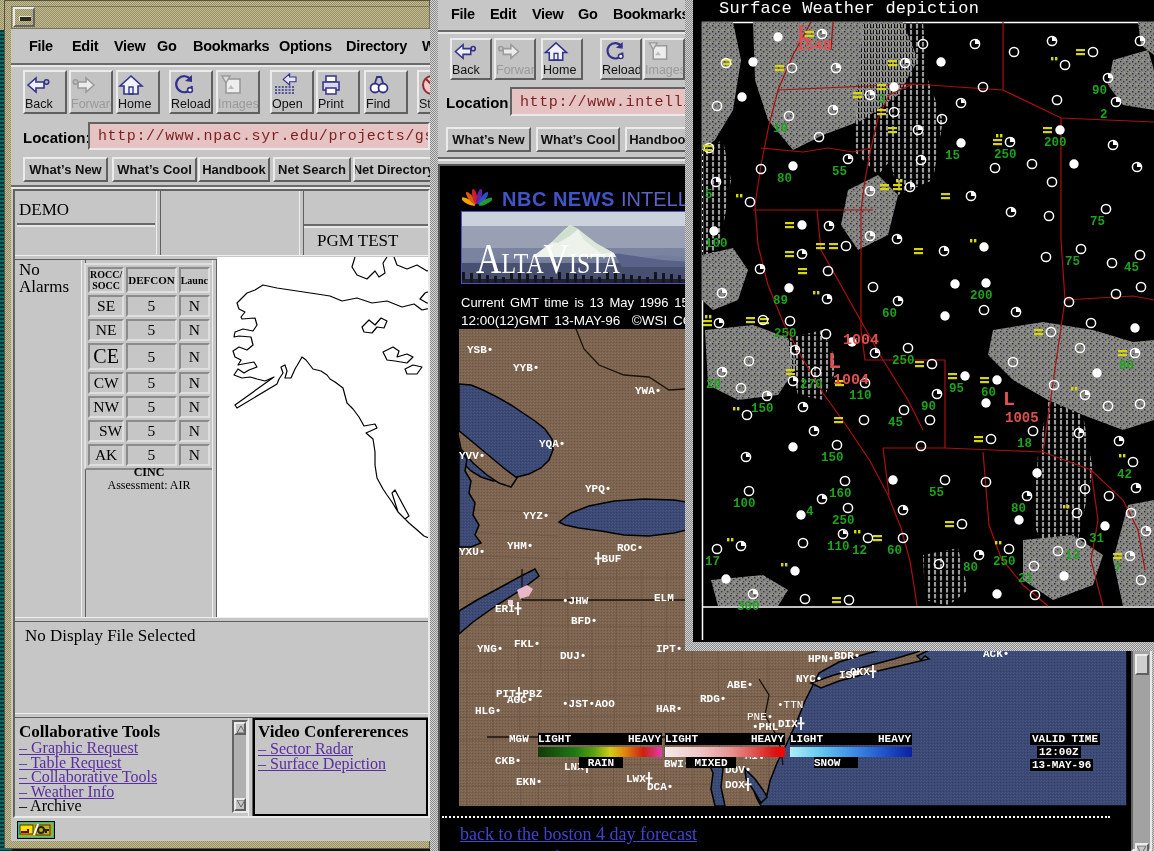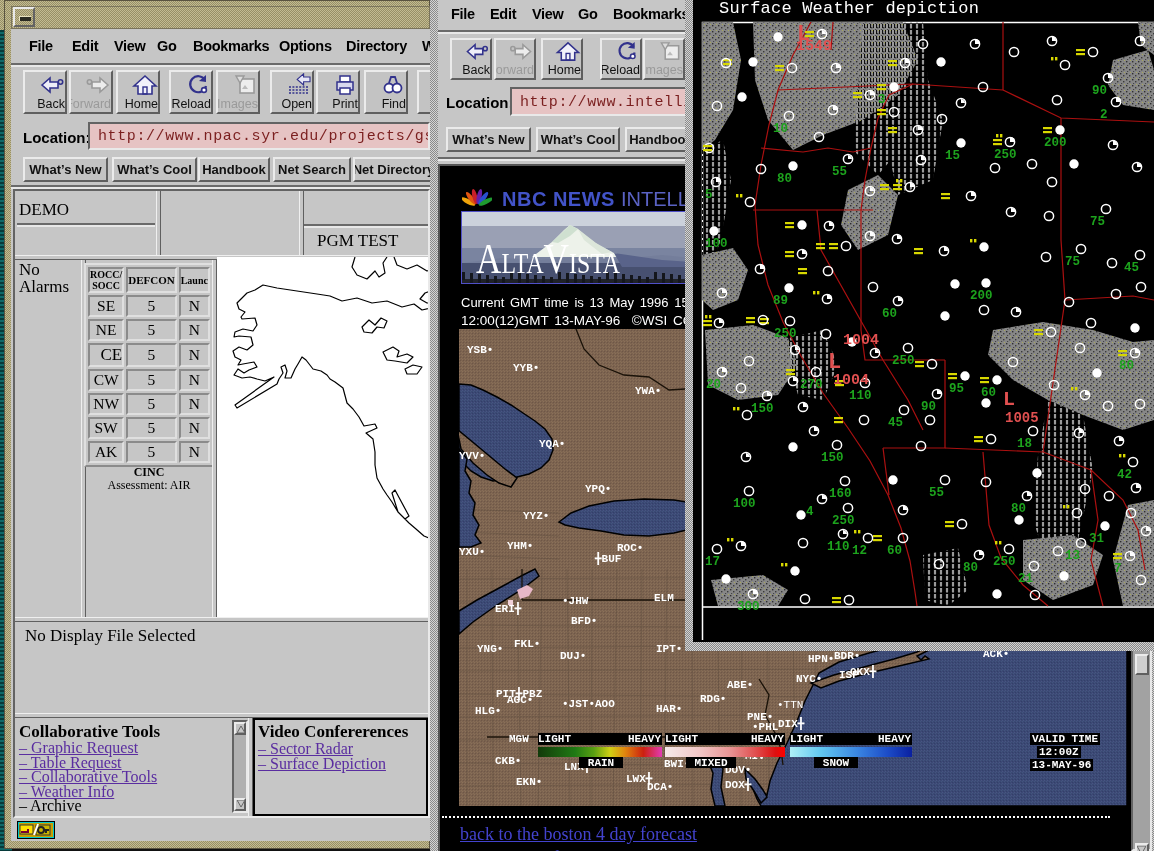--- a/index.html
+++ b/index.html
@@ -3,21 +3,21 @@
 <style>
 *{margin:0;padding:0;box-sizing:border-box}
 html,body{width:1154px;height:851px;overflow:hidden;background:#111}
 body{position:relative;font-family:"Liberation Sans",sans-serif}
 .abs{position:absolute}
 .tanTex{background:repeating-conic-gradient(#c3bb92 0% 25%,#978f66 0% 50%) 0 0/2px 2px}
 .grayTex{background:repeating-conic-gradient(#d4d4d4 0% 25%,#8a8a8a 0% 50%) 0 0/2px 2px}
 .bevO{border-top:2px solid #e9e9e9;border-left:2px solid #e9e9e9;border-right:2px solid #636363;border-bottom:2px solid #636363}
 .bevI{border-top:2px solid #636363;border-left:2px solid #636363;border-right:2px solid #e9e9e9;border-bottom:2px solid #e9e9e9}
 .btn{background:#c3c3c3;border-top:2px solid #ebebeb;border-left:2px solid #ebebeb;border-right:2px solid #5f5f5f;border-bottom:2px solid #5f5f5f}
-.tbtn{display:flex;flex-direction:column;align-items:flex-end;justify-content:flex-end;padding-bottom:1px;font-size:12.5px;color:#111;overflow:hidden}
+.tbtn{display:flex;flex-direction:column;align-items:flex-start;justify-content:flex-end;padding-bottom:1px;font-size:12.5px;color:#111;overflow:hidden}
 .tbtn.dis{color:#9a9a9a}
 .dirb{font-weight:bold;font-size:13px;color:#111;display:flex;align-items:center;justify-content:center;white-space:nowrap;overflow:hidden}
 .menu{font-weight:bold;font-size:14.5px;color:#000;position:absolute;top:0;letter-spacing:-0.3px}
 .rule{border-top:2px solid #6a6a6a;border-bottom:2px solid #e8e8e8}
 .vdiv{background:#c6c6c6;border-left:1px solid #efefef;border-right:1px solid #5f5f5f}
 .hdiv{background:#c6c6c6;border-top:1px solid #efefef;border-bottom:1px solid #5f5f5f}
 .ser{font-family:"Liberation Serif",serif}
 .mono{font-family:"Liberation Mono",monospace}
 a.pl{color:#5a2da0;text-decoration:underline}
 </style></head><body>
@@ -139,36 +139,36 @@
               <td style="border:2px inset #dfdfdf;font-size:15.5px;text-align:center;height:17px">SE</td>
               <td style="border:2px inset #dfdfdf;font-size:15.5px;text-align:center">5</td>
               <td style="border:2px inset #dfdfdf;font-size:15.5px;text-align:center">N</td>
             </tr>
 <tr>
               <td style="border:2px inset #dfdfdf;font-size:15.5px;text-align:center;height:17px">NE</td>
               <td style="border:2px inset #dfdfdf;font-size:15.5px;text-align:center">5</td>
               <td style="border:2px inset #dfdfdf;font-size:15.5px;text-align:center">N</td>
             </tr>
 <tr>
-              <td style="border:2px inset #dfdfdf;font-size:17px;text-align:right;height:17px">CE</td>
+              <td style="border:2px inset #dfdfdf;font-size:20px;text-align:center;height:17px">CE</td>
               <td style="border:2px inset #dfdfdf;font-size:15.5px;text-align:center">5</td>
               <td style="border:2px inset #dfdfdf;font-size:15.5px;text-align:center">N</td>
             </tr>
 <tr>
               <td style="border:2px inset #dfdfdf;font-size:15.5px;text-align:center;height:17px">CW</td>
               <td style="border:2px inset #dfdfdf;font-size:15.5px;text-align:center">5</td>
               <td style="border:2px inset #dfdfdf;font-size:15.5px;text-align:center">N</td>
             </tr>
 <tr>
               <td style="border:2px inset #dfdfdf;font-size:15.5px;text-align:center;height:17px">NW</td>
               <td style="border:2px inset #dfdfdf;font-size:15.5px;text-align:center">5</td>
               <td style="border:2px inset #dfdfdf;font-size:15.5px;text-align:center">N</td>
             </tr>
 <tr>
-              <td style="border:2px inset #dfdfdf;font-size:15.5px;text-align:center;height:17px">SW</td>
+              <td style="border:2px inset #dfdfdf;font-size:15.5px;text-align:right;height:17px">SW</td>
               <td style="border:2px inset #dfdfdf;font-size:15.5px;text-align:center">5</td>
               <td style="border:2px inset #dfdfdf;font-size:15.5px;text-align:center">N</td>
             </tr>
 <tr>
               <td style="border:2px inset #dfdfdf;font-size:15.5px;text-align:center;height:17px">AK</td>
               <td style="border:2px inset #dfdfdf;font-size:15.5px;text-align:center">5</td>
               <td style="border:2px inset #dfdfdf;font-size:15.5px;text-align:center">N</td>
             </tr>
 </tbody>
         </table>
@@ -521,36 +521,36 @@
 <div class="abs mono" style="left:167px;top:443px;font-size:11px;font-weight:bold;color:#fff;letter-spacing:0px">LWX╋</div>
 <div class="abs mono" style="left:188px;top:452px;font-size:11px;font-weight:bold;color:#fff;letter-spacing:0px">DCA•</div>
 <div class="abs mono" style="left:349px;top:324px;font-size:11px;font-weight:bold;color:#fff;letter-spacing:0px">HPN•</div>
 <div class="abs mono" style="left:375px;top:321px;font-size:11px;font-weight:bold;color:#fff;letter-spacing:0px">BDR•</div>
 <div class="abs mono" style="left:337px;top:344px;font-size:11px;font-weight:bold;color:#fff;letter-spacing:0px">NYC•</div>
 <div class="abs mono" style="left:380px;top:340px;font-size:11px;font-weight:bold;color:#fff;letter-spacing:0px">ISP</div>
 <div class="abs mono" style="left:391px;top:336px;font-size:11px;font-weight:bold;color:#fff;letter-spacing:0px">OKX╋</div>
 <div class="abs mono" style="left:268px;top:350px;font-size:11px;font-weight:bold;color:#fff;letter-spacing:0px">ABE•</div>
 <div class="abs mono" style="left:241px;top:364px;font-size:11px;font-weight:bold;color:#fff;letter-spacing:0px">RDG•</div>
 <div class="abs mono" style="left:318px;top:370px;font-size:11px;font-weight:normal;color:#fff;letter-spacing:0px">•TTN</div>
-<div class="abs mono" style="left:288px;top:382px;font-size:11px;font-weight:bold;color:#fff;letter-spacing:0px">PNE•</div>
+<div class="abs mono" style="left:288px;top:382px;font-size:11px;font-weight:normal;color:#fff;letter-spacing:0px">PNE•</div>
 <div class="abs mono" style="left:293px;top:392px;font-size:11px;font-weight:bold;color:#fff;letter-spacing:0px">•PHL</div>
 <div class="abs mono" style="left:319px;top:388px;font-size:11px;font-weight:bold;color:#fff;letter-spacing:0px">DIX╋</div>
 <div class="abs mono" style="left:286px;top:421px;font-size:11px;font-weight:bold;color:#fff;letter-spacing:0px">MIV•</div>
 <div class="abs mono" style="left:266px;top:435px;font-size:11px;font-weight:bold;color:#fff;letter-spacing:0px">DOV•</div>
 <div class="abs mono" style="left:266px;top:449px;font-size:11px;font-weight:bold;color:#fff;letter-spacing:0px">DOX╋</div>
 <div class="abs mono" style="left:524px;top:319px;font-size:11px;font-weight:bold;color:#fff;letter-spacing:0px">ACK•</div>
 <div class="abs mono" style="left:79px;top:404px;width:124px;height:12px;background:#000;color:#fff;font-size:11px;font-weight:bold">LIGHT<span style="position:absolute;right:1px">HEAVY</span></div>
 <div class="abs" style="left:79px;top:418px;width:124px;height:10px;background:linear-gradient(90deg,#123a0a,#1f7a14 30%,#59a012 45%,#cfcf14 58%,#e0860e 70%,#cc2010 85%,#e23cb4 100%)"></div>
 <div class="abs mono" style="left:120px;top:428px;width:44px;height:11px;background:#000;color:#fff;font-size:11px;font-weight:bold;text-align:center">RAIN</div>
 <div class="abs mono" style="left:206px;top:404px;width:120px;height:12px;background:#000;color:#fff;font-size:11px;font-weight:bold">LIGHT<span style="position:absolute;right:1px">HEAVY</span></div>
 <div class="abs" style="left:206px;top:418px;width:120px;height:10px;background:linear-gradient(90deg,#f6eaea,#f0c4c4 30%,#e89292 55%,#e05050 75%,#dd1010 92%,#ff0000)"></div>
 <div class="abs mono" style="left:227px;top:428px;width:50px;height:11px;background:#000;color:#fff;font-size:11px;font-weight:bold;text-align:center">MIXED</div>
 <div class="abs mono" style="left:331px;top:404px;width:122px;height:12px;background:#000;color:#fff;font-size:11px;font-weight:bold">LIGHT<span style="position:absolute;right:1px">HEAVY</span></div>
 <div class="abs" style="left:331px;top:418px;width:122px;height:10px;background:linear-gradient(90deg,#aef0f8,#62c8f0 25%,#3a86e2 55%,#1c4cc8 80%,#0a20a0)"></div>
-<div class="abs mono" style="left:355px;top:428px;width:44px;height:11px;background:#000;color:#fff;font-size:11px;font-weight:bold;text-align:center">SNOW</div>
+<div class="abs mono" style="left:355px;top:428px;width:44px;height:11px;background:#000;color:#fff;font-size:11px;font-weight:bold;">SNOW</div>
 <div class="abs mono" style="left:571px;top:404px;background:#000;color:#fff;font-size:11px;font-weight:bold;padding:0 2px">VALID TIME</div>
 <div class="abs mono" style="left:578px;top:417px;background:#000;color:#fff;font-size:11px;font-weight:bold;padding:0 2px">12:00Z</div>
 <div class="abs mono" style="left:571px;top:430px;background:#000;color:#fff;font-size:11px;font-weight:bold;padding:0 2px">13-MAY-96</div>
 </div>
 <div class="abs" style="left:2px;top:650px;width:668px;border-top:2px dotted #fff"></div>
 <div class="abs ser" style="left:20px;top:658px;font-size:18px"><a style="color:#4343cf;text-decoration:underline">back to the boston 4 day forecast</a></div>
 <div class="abs ser" style="left:20px;top:682px;font-size:18px"><a style="color:#4343cf;text-decoration:underline">animated surface depiction loop</a></div>
 </div>
 <div class="abs bevI" style="left:701px;top:164px;width:21px;height:687px;background:#a2a2a2">
 <div class="abs btn" style="left:2px;top:488px;width:14px;height:21px;background:#cfcfcf"></div>

